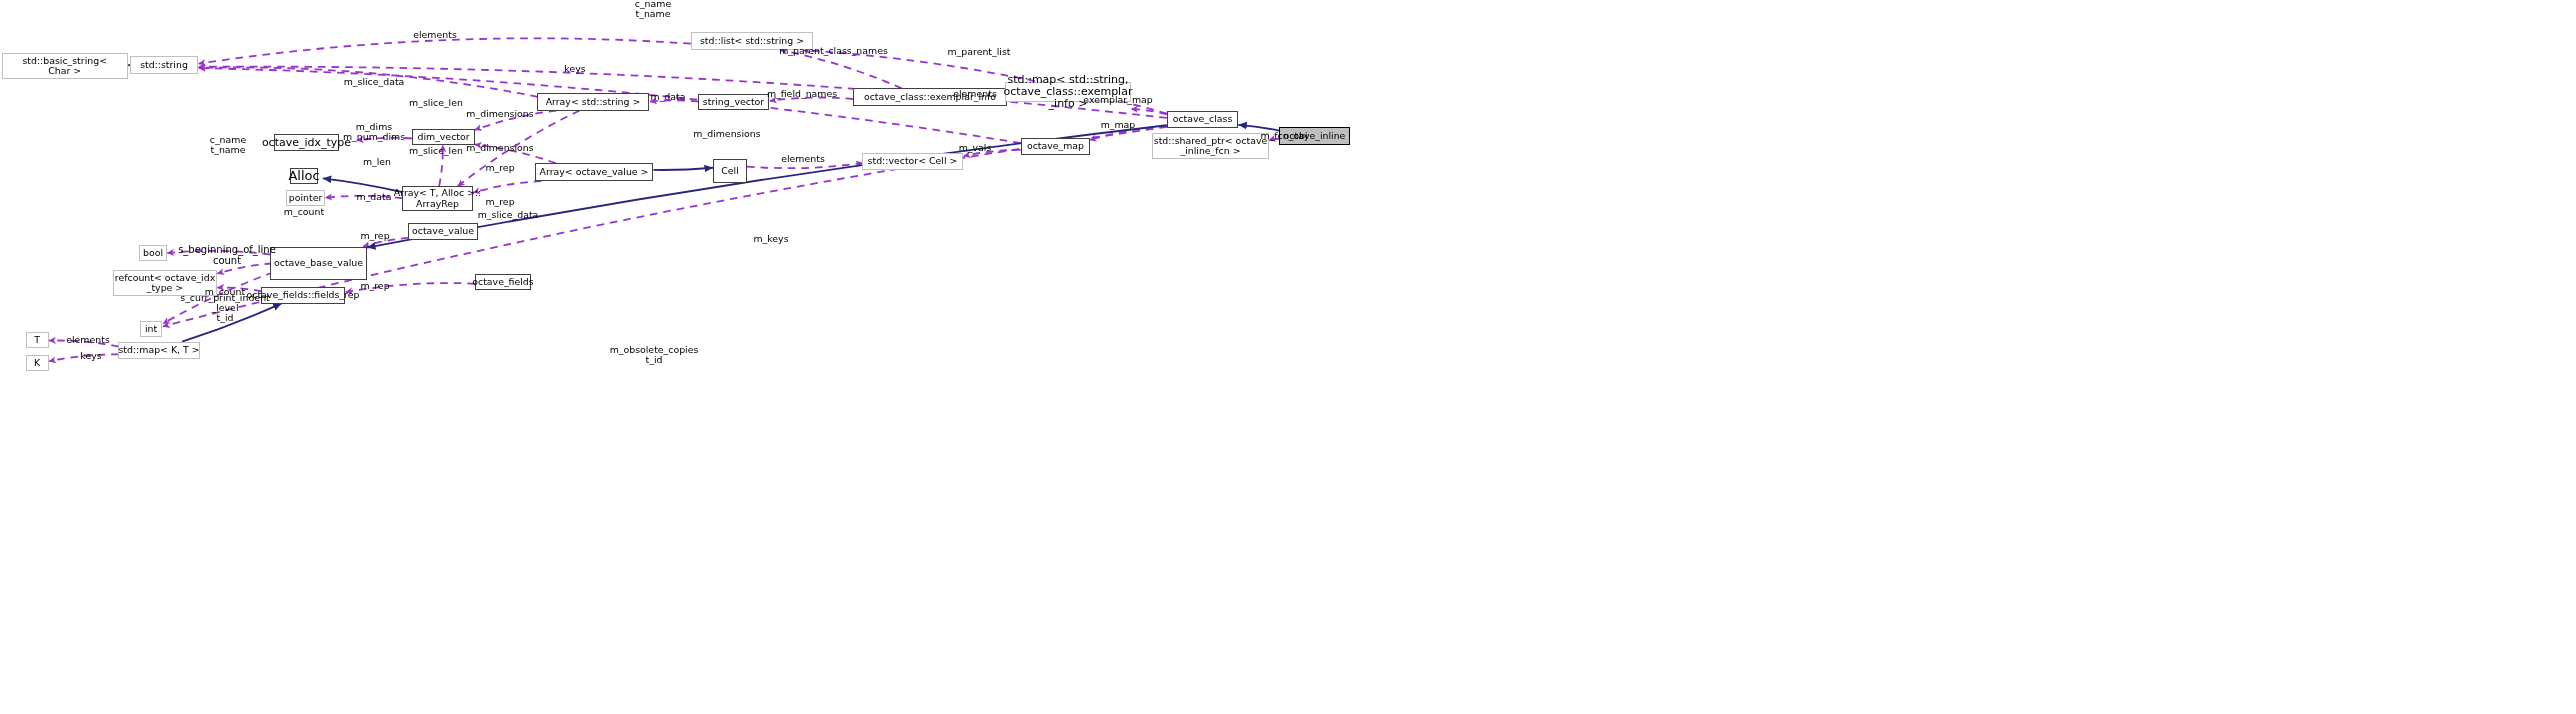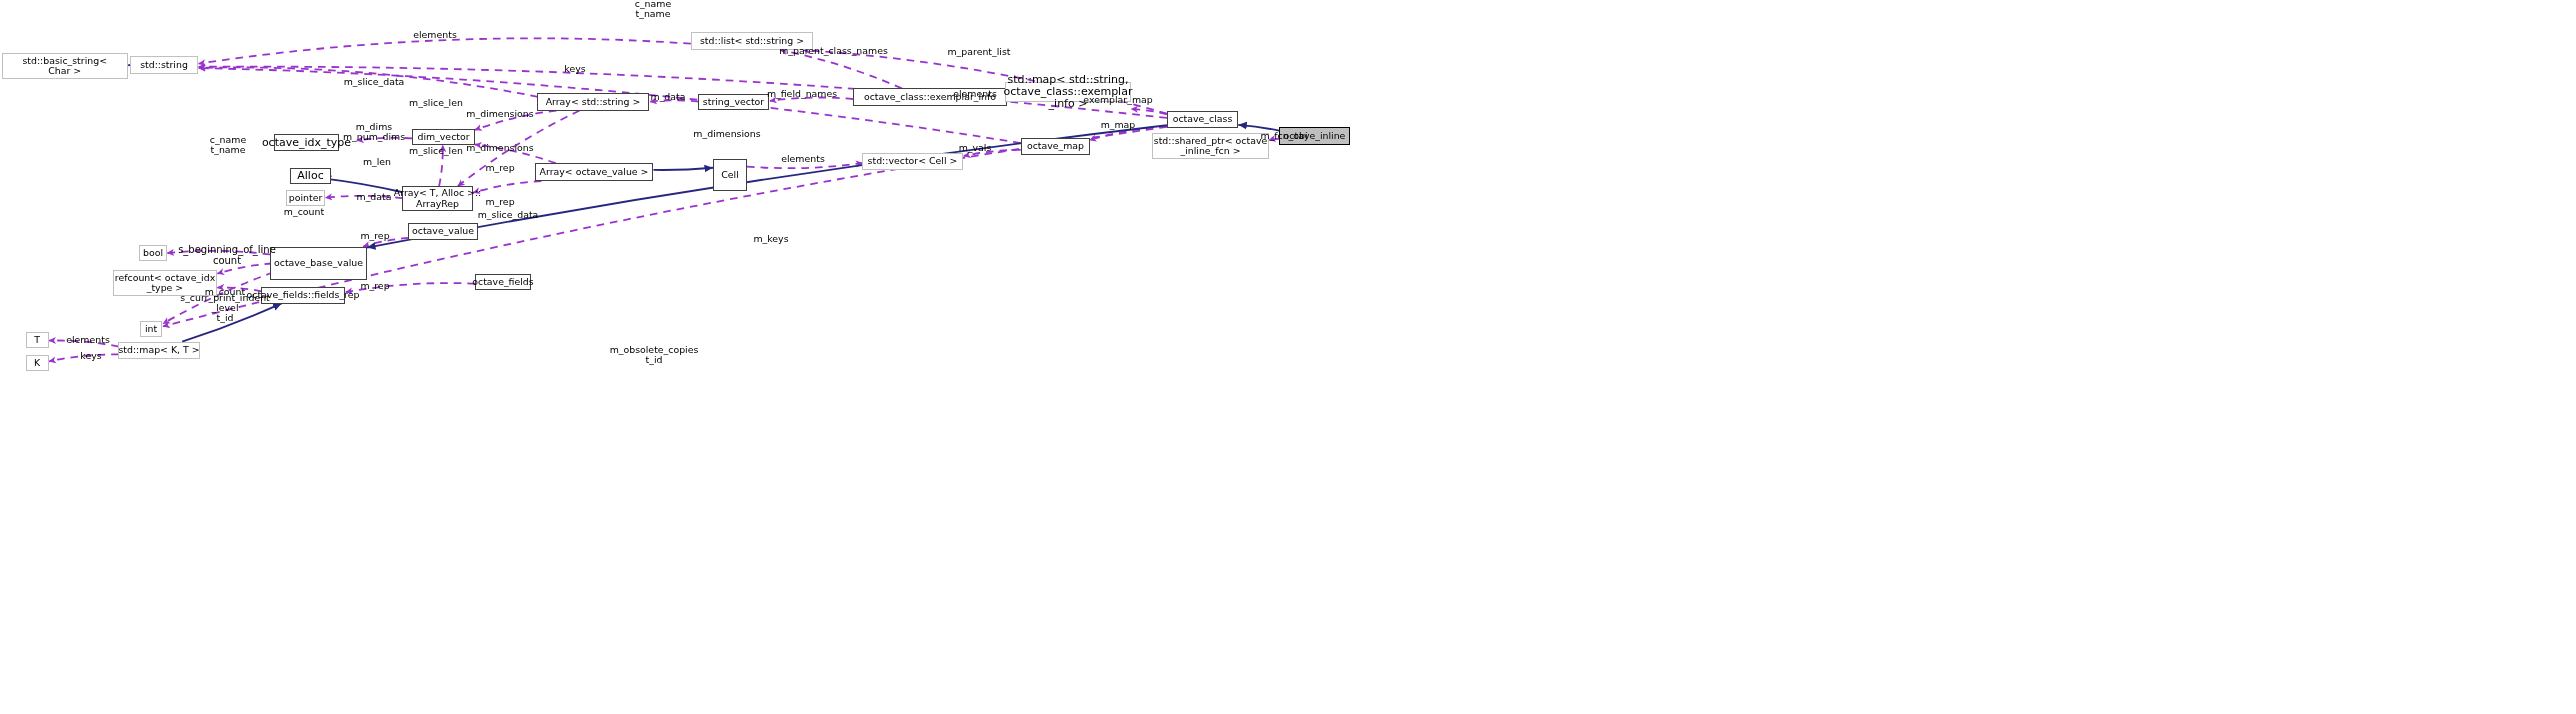--- a/index.html
+++ b/index.html
@@ -79,24 +79,24 @@
     <div class="node thin" style="left: 1005px; top: 82px; width: 126px; height: 20px; font-size: 11px;">std::map&lt; std::string,
 octave_class::exemplar
 _info &gt;</div>
     <div class="node thick" style="left: 1167px; top: 111px; width: 71px; height: 17px; font-size: 9.4px;">octave_class</div>
     <div class="node thin" style="left: 1152px; top: 133px; width: 117px; height: 25.5px; font-size: 9.4px;">std::shared_ptr&lt; octave
 _inline_fcn &gt;</div>
     <div class="node hl" style="left: 1279px; top: 127px; width: 71px; height: 18px; font-size: 9.4px;">octave_inline</div>
     <div class="node thick" style="left: 274px; top: 134px; width: 65px; height: 17px; font-size: 11px;">octave_idx_type</div>
     <div class="node thick" style="left: 412px; top: 129px; width: 63px; height: 16px; font-size: 9.4px;">dim_vector</div>
     <div class="node thick" style="left: 535px; top: 163px; width: 118px; height: 18px; font-size: 9.4px;">Array&lt; octave_value &gt;</div>
-    <div class="node thick" style="left: 713px; top: 159px; width: 34px; height: 32px; font-size: 9.4px;">Cell</div>
+    <div class="node thick" style="left: 713px; top: 159px; width: 34px; height: 24px; font-size: 9.4px;">Cell</div>
     <div class="node thin" style="left: 862px; top: 153px; width: 101px; height: 17px; font-size: 9.4px;">std::vector&lt; Cell &gt;</div>
     <div class="node thick" style="left: 1021px; top: 138px; width: 69px; height: 17px; font-size: 9.4px;">octave_map</div>
-    <div class="node thick" style="left: 290px; top: 168px; width: 41px; height: 16px; font-size: 11px;">Alloc</div>
+    <div class="node thick" style="left: 290px; top: 168px; width: 28px; height: 16px; font-size: 13px;">Alloc</div>
     <div class="node thin" style="left: 286px; top: 190px; width: 39px; height: 16px; font-size: 9.4px;">pointer</div>
     <div class="node thick" style="left: 402px; top: 186px; width: 71px; height: 25px; font-size: 9.4px;">Array&lt; T, Alloc &gt;::
 ArrayRep</div>
     <div class="node thick" style="left: 408px; top: 223px; width: 70px; height: 17px; font-size: 9.4px;">octave_value</div>
     <div class="node thin" style="left: 139px; top: 245px; width: 28px; height: 16px; font-size: 9.4px;">bool</div>
     <div class="node thick" style="left: 270px; top: 247px; width: 97px; height: 33px; font-size: 9.4px;">octave_base_value</div>
     <div class="node thin" style="left: 113px; top: 270px; width: 104px; height: 25.5px; font-size: 9.4px;">refcount&lt; octave_idx
 _type &gt;</div>
     <div class="node thick" style="left: 475px; top: 274px; width: 56px; height: 16px; font-size: 9.4px;">octave_fields</div>
     <div class="node thick" style="left: 261px; top: 287px; width: 84px; height: 17px; font-size: 9.4px;">octave_fields::fields_rep</div>

